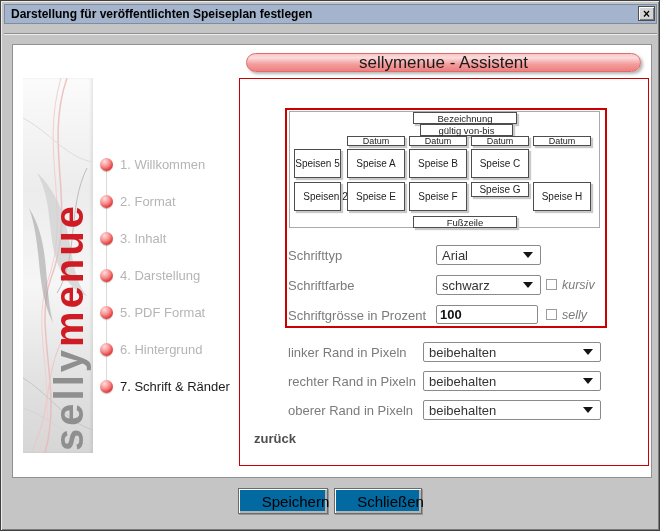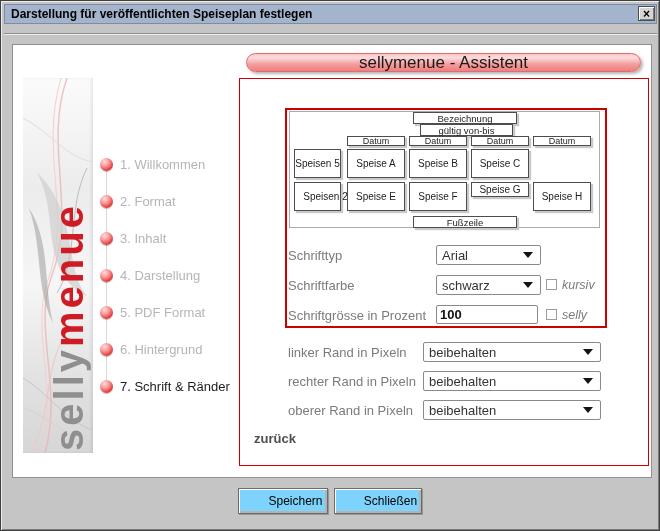--- a/index.html
+++ b/index.html
@@ -67,23 +67,23 @@
           padding-left:5px;cursor:default;}
   .select-value{font-size:13px;color:#333333;}
   .dd-arrow{position:absolute;right:7px;top:50%;margin-top:-3px;width:0;height:0;
             border-left:5px solid transparent;border-right:5px solid transparent;border-top:6px solid #141414;}
   .tinput{border:1px solid #8a8a8a;border-radius:2px;font-size:13px;color:#111;padding:0 3px;
           font-family:"Liberation Sans",sans-serif;outline:none;font-weight:bold;}
   .checkbox{width:11px;height:11px;background:#fff;border:1px solid #9c9c9c;cursor:default;}
   .back-link{font-size:13px;font-weight:bold;color:#4f4f4f;cursor:pointer;}
 
   
-  .btn{background:#7dd3fc;border:1px solid #6b6b6b;
+  .btn{background:#0369a1;border:1px solid #6b6b6b;
        box-shadow:inset 1px 1px 0 #ffffff, inset -2px -2px 0 #b4b4b4, 1px 1px 0 #969696;
-       font-size:12px;color:#000;font-family:"Liberation Sans",sans-serif;
+       font-size:15px;color:#000;font-family:"Liberation Sans",sans-serif;
        display:flex;align-items:center;justify-content:center;cursor:default;padding-left:31px;}
 </style>
 </head>
 <body>
 
 <div class="win">
 
   <div class="abs titlebar">
     <span class="title">Darstellung für veröffentlichten Speiseplan festlegen</span>
   </div>

